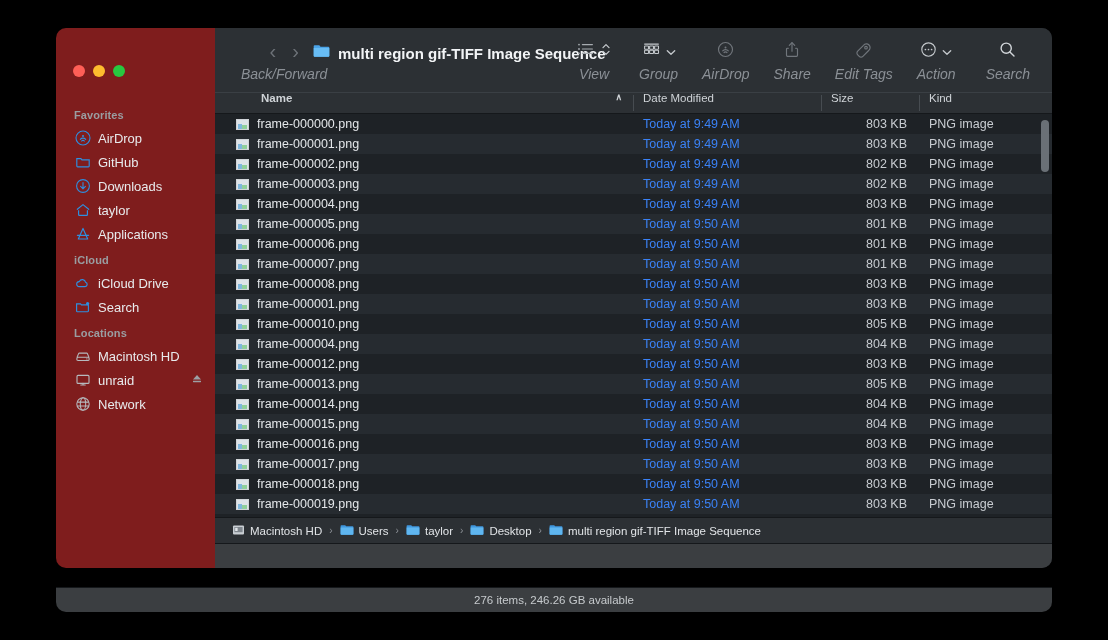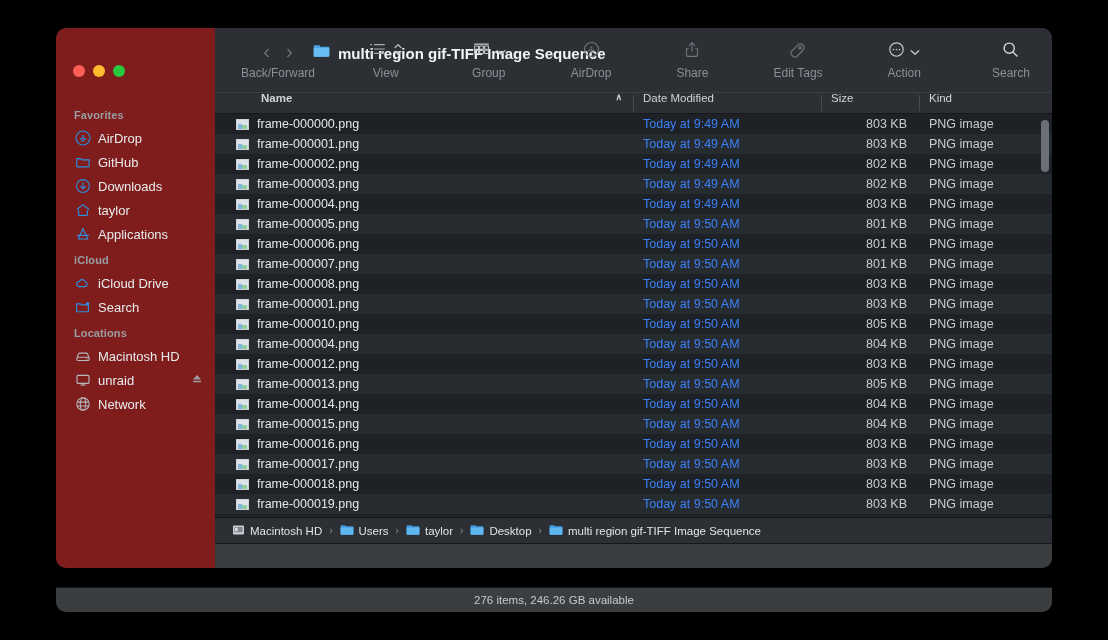--- a/index.html
+++ b/index.html
@@ -92,24 +92,25 @@
     flex: 0 0 64px;
   }
   .tb-group {
     display: flex;
     flex-direction: column;
     align-items: center;
     padding-top: 12px;
   }
   .tb-glyphs { display: flex; align-items: center; height: 22px; }
   .tb-label {
-    font-size: 12px;
+    font-size: 14px;
     color: #8b9096;
     margin-top: 4px;
     white-space: nowrap;
+    font-style: italic;
   }
   #tb-nav { margin-left: 26px; }
   #tb-nav .tb-glyphs { gap: 16px; }
   .nav-chevron { color: #6d7278; }
 
   #tb-title {
     display: flex;
     align-items: center;
     gap: 8px;
     position: absolute;
@@ -122,21 +123,21 @@
     font-weight: bold;
     white-space: nowrap;
   }
 
   #tb-right {
     position: absolute;
     right: 0; top: 0;
     display: flex;
     align-items: flex-start;
   }
-  #tb-right .tb-group { width: auto; margin-left: 41px; }
+  #tb-right .tb-group { width: auto; }
   #tb-view { margin-right: 28px; }
   #tb-group-btn { margin-right: 24px; }
   #tb-airdrop { margin-right: 24px; }
   #tb-share { margin-right: 24px; }
   #tb-edittags { margin-right: 24px; }
   #tb-action { margin-right: 30px; }
   #tb-search { margin-right: 22px; }
   .chev-small { margin-left: 5px; color: #b9bdc2; }
 
   

